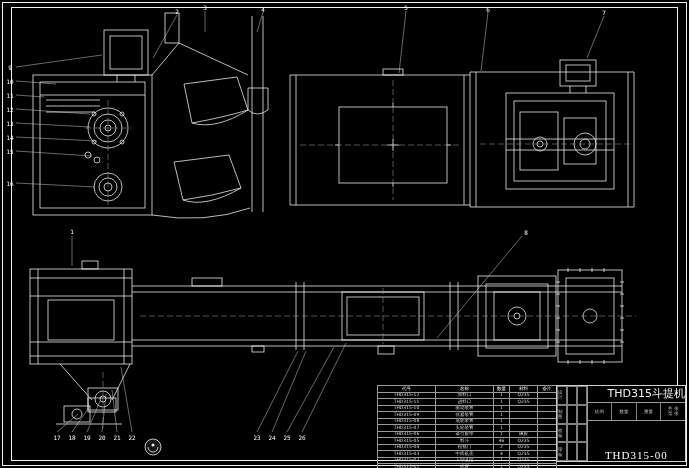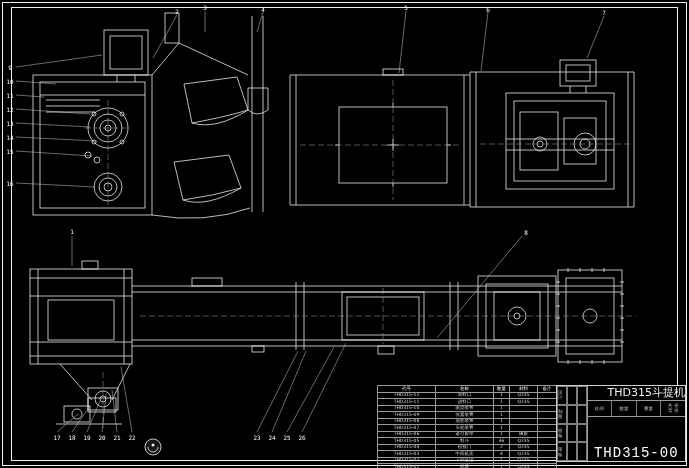--- a/index.html
+++ b/index.html
@@ -21,22 +21,22 @@
   .sign-row{flex:1;display:flex;}
   .sign-row div{flex:1;border:0.3px solid #7f7f7f;font-size:4.5px;color:#c9c9c9;
                 display:flex;align-items:center;justify-content:center;overflow:hidden;}
   .info-col{flex:1;display:flex;flex-direction:column;}
   .tb-title{height:24px;border-bottom:0.6px solid #9a9a9a;color:#f2f2f2;font-size:11px;
             display:flex;align-items:center;justify-content:center;white-space:nowrap;overflow:hidden;padding-left:20px;}
   .tb-info{height:26px;display:flex;border-bottom:0.6px solid #9a9a9a;}
   .tb-info .cell{flex:1;border-right:0.3px solid #7f7f7f;font-size:4.5px;color:#c9c9c9;
                  display:flex;flex-direction:column;align-items:center;justify-content:center;overflow:hidden;}
   .tb-info .cell:last-child{border-right:none;}
-  .tb-num{flex:1;color:#ffffff;font-size:14px;display:flex;align-items:center;justify-content:center;
-          letter-spacing:1px;font-family:Liberation Mono, monospace;margin-top:28px;}
+  .tb-num{flex:1;color:#ffffff;font-size:11px;display:flex;align-items:center;justify-content:center;
+          letter-spacing:1px;font-family:Liberation Serif, serif;margin-top:28px;}
 </style>
 </head>
 <body>
 
 <div id="stage">
 
   <svg width="689" height="468" viewBox="0 0 689 468">
 
     <g stroke="#f0f0f0" stroke-width="1" fill="none">
       <rect x="2.5" y="2.5" width="684" height="463"></rect>

